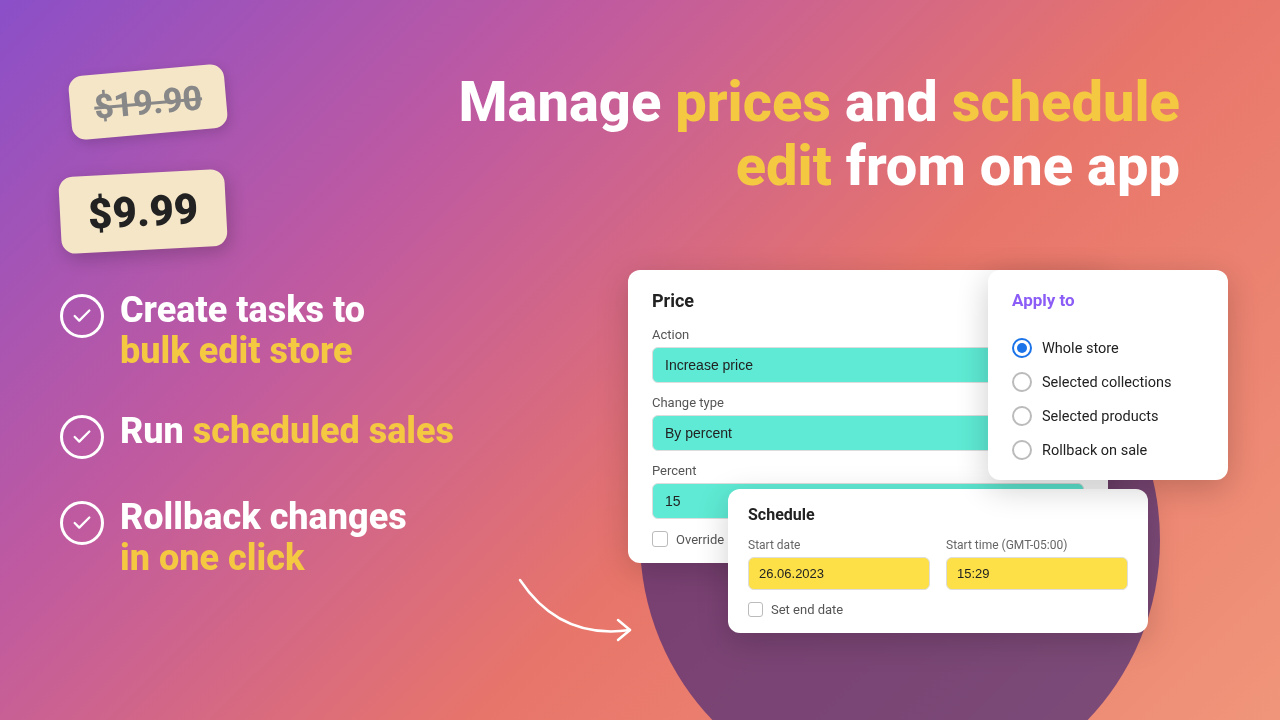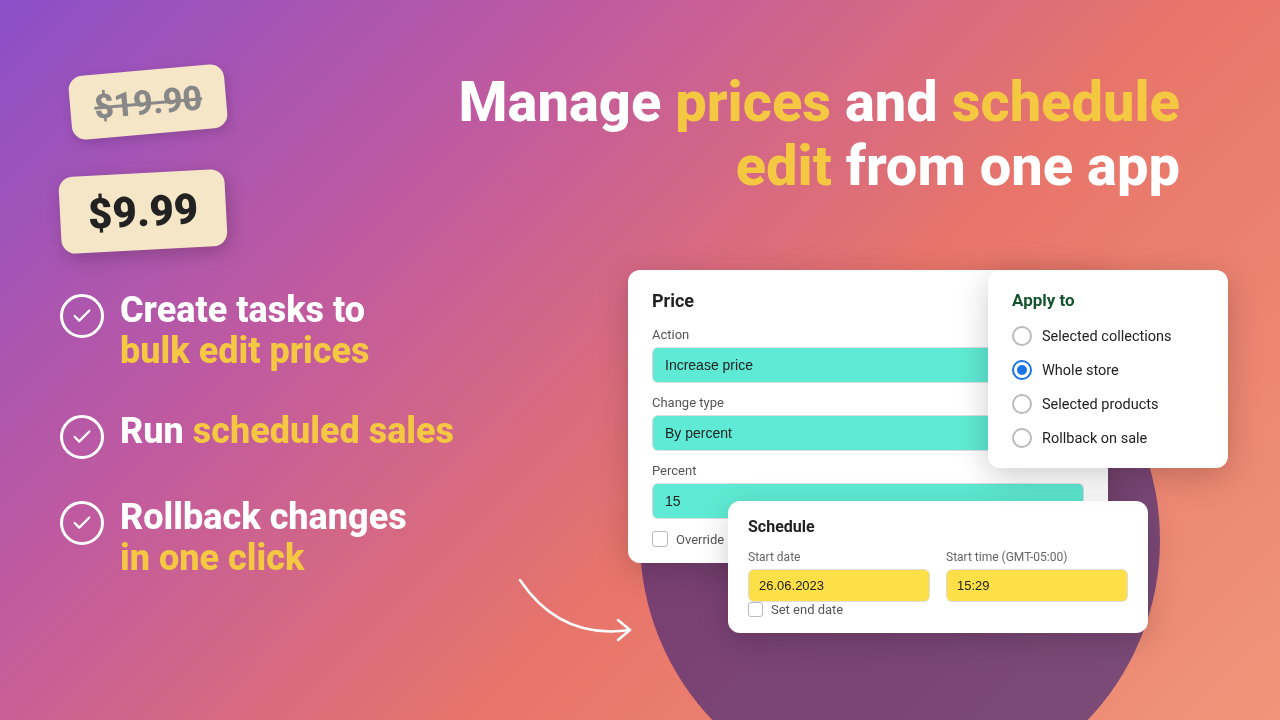--- a/index.html
+++ b/index.html
@@ -221,22 +221,22 @@
       border-radius: 12px;
       padding: 20px 24px;
       width: 240px;
       box-shadow: 0 8px 32px rgba(0,0,0,0.2);
       z-index: 10;
     }
 
     .apply-to-title {
       font-size: 17px;
       font-weight: 700;
-      color: #14532d;
-      margin-bottom: 16px;
+      color: #8b5cf6;
+      margin-bottom: 28px;
     }
 
     .radio-item {
       display: flex;
       align-items: center;
       gap: 10px;
       margin-bottom: 14px;
       font-size: 14.5px;
       color: #222;
     }
@@ -284,20 +284,21 @@
     .schedule-title {
       font-size: 16px;
       font-weight: 700;
       color: #222;
       margin-bottom: 14px;
     }
 
     .schedule-row {
       display: flex;
       gap: 16px;
+      margin-bottom: 12px;
     }
 
     .schedule-field {
       flex: 1;
     }
 
     .schedule-label {
       font-size: 12px;
       color: #666;
       margin-bottom: 5px;
@@ -355,21 +356,21 @@
   </div>
 
   <div class="features">
     <div class="feature-item">
       <div class="check-icon">
         <svg viewBox="0 0 24 24" fill="none" stroke="#fff" stroke-width="2.5" stroke-linecap="round" stroke-linejoin="round">
           <polyline points="20 6 9 17 4 12"></polyline>
         </svg>
       </div>
       <div class="feature-text">
-        Create tasks to<br><span class="accent">bulk edit prices</span>
+        Create tasks to<br><span class="accent">bulk edit store</span>
       </div>
     </div>
     <div class="feature-item">
       <div class="check-icon">
         <svg viewBox="0 0 24 24" fill="none" stroke="#fff" stroke-width="2.5" stroke-linecap="round" stroke-linejoin="round">
           <polyline points="20 6 9 17 4 12"></polyline>
         </svg>
       </div>
       <div class="feature-text">
         Run <span class="accent">scheduled sales</span>
@@ -417,26 +418,26 @@
       <div class="override-row">
         <div class="override-checkbox"></div>
         <span class="override-label">Override cents</span>
       </div>
     </div>
 
     <div class="apply-to-card">
       <div class="apply-to-title">Apply to</div>
 
       <div class="radio-item">
+        <div class="radio-circle selected"></div>
+        <span>Whole store</span>
+      </div>
+      <div class="radio-item">
         <div class="radio-circle"></div>
         <span>Selected collections</span>
-      </div>
-      <div class="radio-item">
-        <div class="radio-circle selected"></div>
-        <span>Whole store</span>
       </div>
       <div class="radio-item">
         <div class="radio-circle"></div>
         <span>Selected products</span>
       </div>
       <div class="radio-item">
         <div class="radio-circle"></div>
         <span>Rollback on sale</span>
       </div>
     </div>

